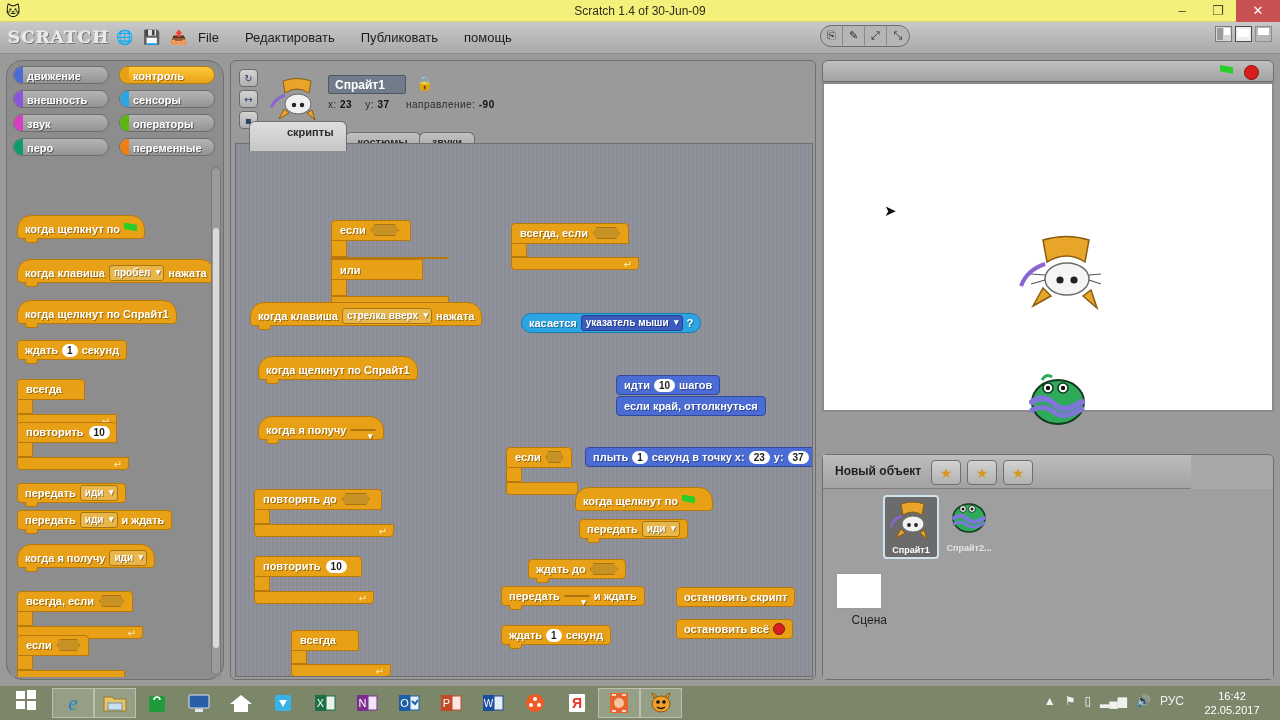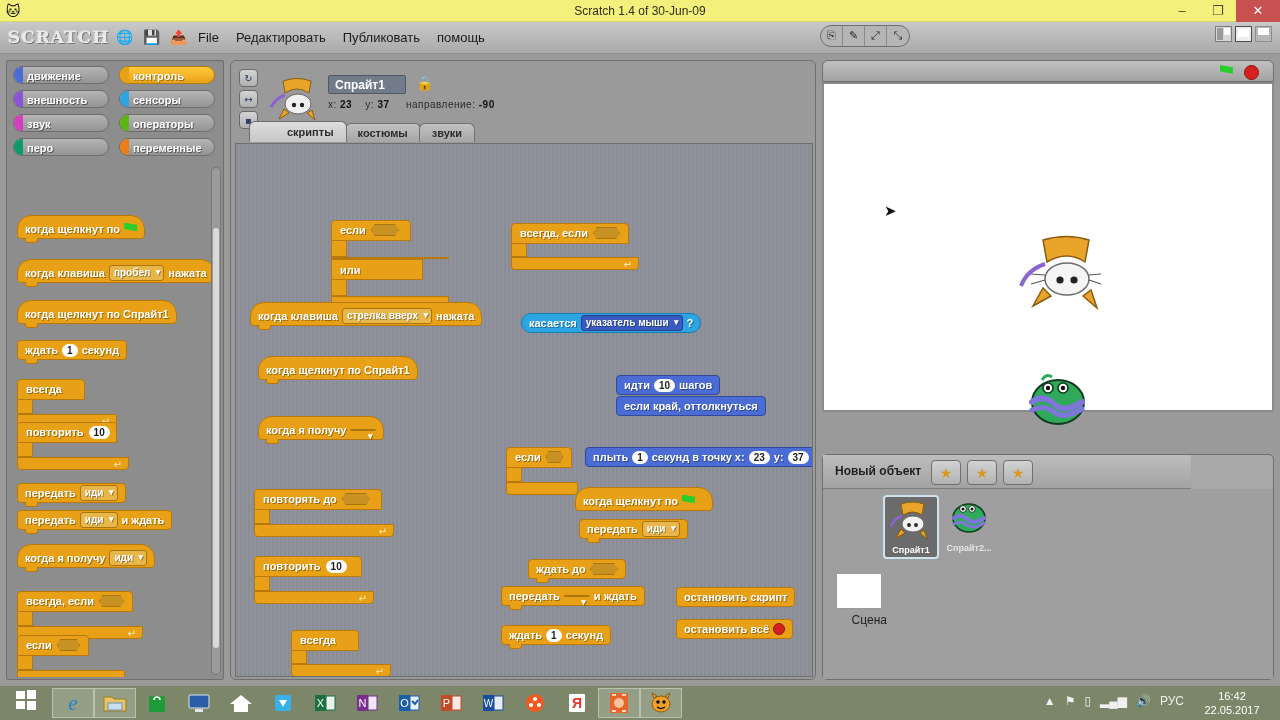--- a/index.html
+++ b/index.html
@@ -45,39 +45,39 @@
   }
   .logo {
     position: absolute; left: 8px; top: 5px; font-size: 17px; letter-spacing: 1px;
     font-family: "DejaVu Serif", serif; font-weight: bold; color: #eaeaea;
     text-shadow: 1px 1px 0 #757575, -1px -1px 0 #d6d6d6;
   }
   .mb-icons { position: absolute; left: 116px; top: 6px; display: flex; gap: 8px; }
   .mb-ico { width: 19px; height: 19px; line-height: 19px; text-align: center; font-size: 14px; color: #3a3a3a; }
   .mb-ico.save { color: #3d3d3d; }
   .mb-ico.share { color: #e8a33a; }
-  .mb-menus { position: absolute; left: 198px; top: 6px; display: flex; gap: 17px; }
+  .mb-menus { position: absolute; left: 198px; top: 6px; display: flex; gap: 26px; }
   .mb-menu { font-size: 13px; color: #1c1c1c; font-family: "Liberation Sans", sans-serif; line-height: 19px; }
 
   
   .viewbtns {
     position: absolute; left: 820px; top: 3px; display: flex;
     border: 1px solid #6f6f6f; border-radius: 11px; overflow: hidden; background: #b5b5b5;
   }
   .viewbtn { width: 22px; height: 20px; line-height: 20px; text-align: center; font-size: 11px; color: #2b2b2b; border-right: 1px solid #8a8a8a; }
   .viewbtn:last-child { border-right: none; }
   .layoutbtns { position: absolute; right: 8px; top: 4px; display: flex; gap: 3px; }
   .layoutbtn { width: 17px; height: 16px; background: #d6d6d6; border: 1px solid #7a7a7a; position: relative; }
   .layoutbtn.sel { background: #eee; border-color: #4c4c4c; }
   .layoutbtn i { position: absolute; display: block; background: #9a9a9a; }
 
   
   .palette {
     position: absolute; left: 6px; top: 38px; width: 218px; height: 620px;
-    background: #8d8d8d; border: 1px solid #6f6f6f; border-radius: 2px;
+    background: #8d8d8d; border: 1px solid #6f6f6f; border-radius: 16px;
   }
   .cats { position: absolute; left: 6px; top: 5px; width: 206px; height: 92px; }
   .cat {
     position: absolute; width: 96px; height: 18px; border-radius: 9px;
     background: linear-gradient(#b5b5b5, #949494);
     border: 1px solid #6e6e6e; overflow: hidden;
   }
   .cat.active { background: linear-gradient(#ffc93c, #e8a117); border-color: #b37c0c; }
   .cat .swatch { position: absolute; left: 0; top: 0; width: 9px; height: 100%; }
   .cat .lbl {
@@ -185,21 +185,21 @@
     font-family: "Liberation Sans", sans-serif; letter-spacing: .5px;
   }
   .sh-meta b { color: #111; }
   .tabs { position: absolute; left: 16px; top: 58px; display: flex; align-items: flex-end; }
   .tab {
     height: 19px; line-height: 19px; padding: 0 12px; font-size: 11px; font-weight: bold;
     color: #2b2b2b; font-family: "Liberation Sans", sans-serif;
     background: linear-gradient(#c2c2c2, #a5a5a5); border: 1px solid #6f6f6f;
     border-bottom: none; border-radius: 6px 6px 0 0; margin-right: -2px;
   }
-  .tab.active { background: linear-gradient(#dedede, #c6c6c6); height: 21px; line-height: 21px; z-index: 3; padding-left: 37px; }
+  .tab.active { background: linear-gradient(#dedede, #c6c6c6); height: 30px; line-height: 21px; z-index: 3; padding-left: 37px; }
 
   .scriptarea {
     position: absolute; left: 4px; top: 82px; width: 578px; height: 534px;
     background: repeating-linear-gradient(90deg, #8a8d96 0px, #8a8d96 2px, #90939c 2px, #90939c 4px);
     border: 1px solid #6f6f6f; overflow: hidden;
   }
 
   
   .stagepanel { position: absolute; left: 822px; top: 38px; width: 452px; height: 388px; }
   .stagebar {

